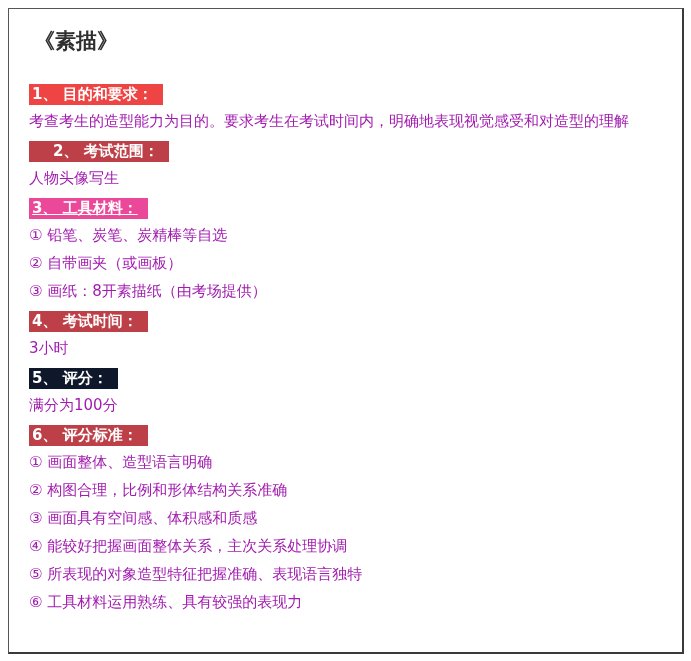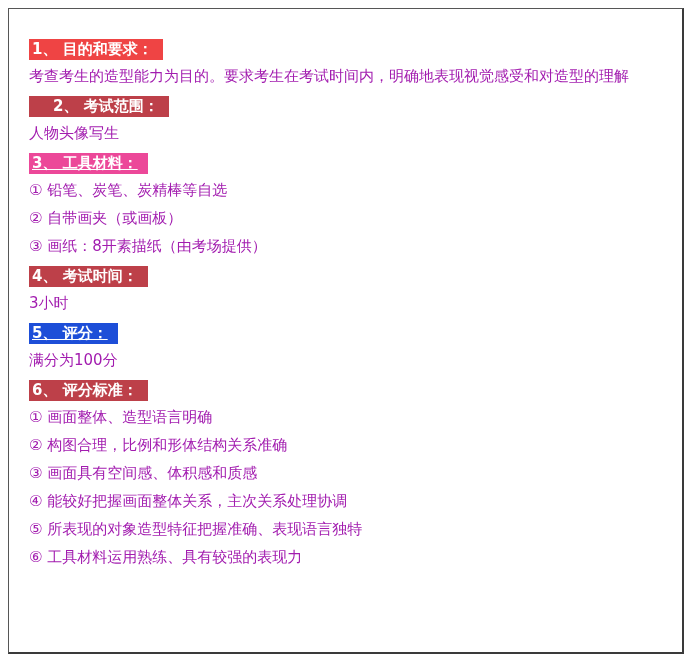--- a/index.html
+++ b/index.html
@@ -47,20 +47,21 @@
     line-height: 17px;
     color: #a21caf;
     margin: 8px 0 11px 0;
   }
 </style>
 </head>
 <body>
 
 <div class="frame">
 
+  <h1 class="doc-title">《素描》</h1>
 
   <section>
     <div class="heading-row">
       <span class="sec-heading" style="background: #ef4444;">1、 目的和要求：</span>
     </div>
     <div class="line">考查考生的造型能力为目的。要求考生在考试时间内，明确地表现视觉感受和对造型的理解</div>
   </section>
 
   <section>
     <div class="heading-row">
@@ -80,21 +81,21 @@
 
   <section>
     <div class="heading-row">
       <span class="sec-heading" style="background: rgb(189, 64, 73);">4、 考试时间：</span>
     </div>
     <div class="line">3小时</div>
   </section>
 
   <section>
     <div class="heading-row">
-      <span class="sec-heading" style="background: #1d4ed8; text-decoration: underline;">5、 评分：</span>
+      <span class="sec-heading" style="background: #0f172a;">5、 评分：</span>
     </div>
     <div class="line">满分为100分</div>
   </section>
 
   <section>
     <div class="heading-row">
       <span class="sec-heading" style="background: rgb(189, 64, 73);">6、 评分标准：</span>
     </div>
     <div class="line">① 画面整体、造型语言明确</div>
     <div class="line">② 构图合理，比例和形体结构关系准确</div>

